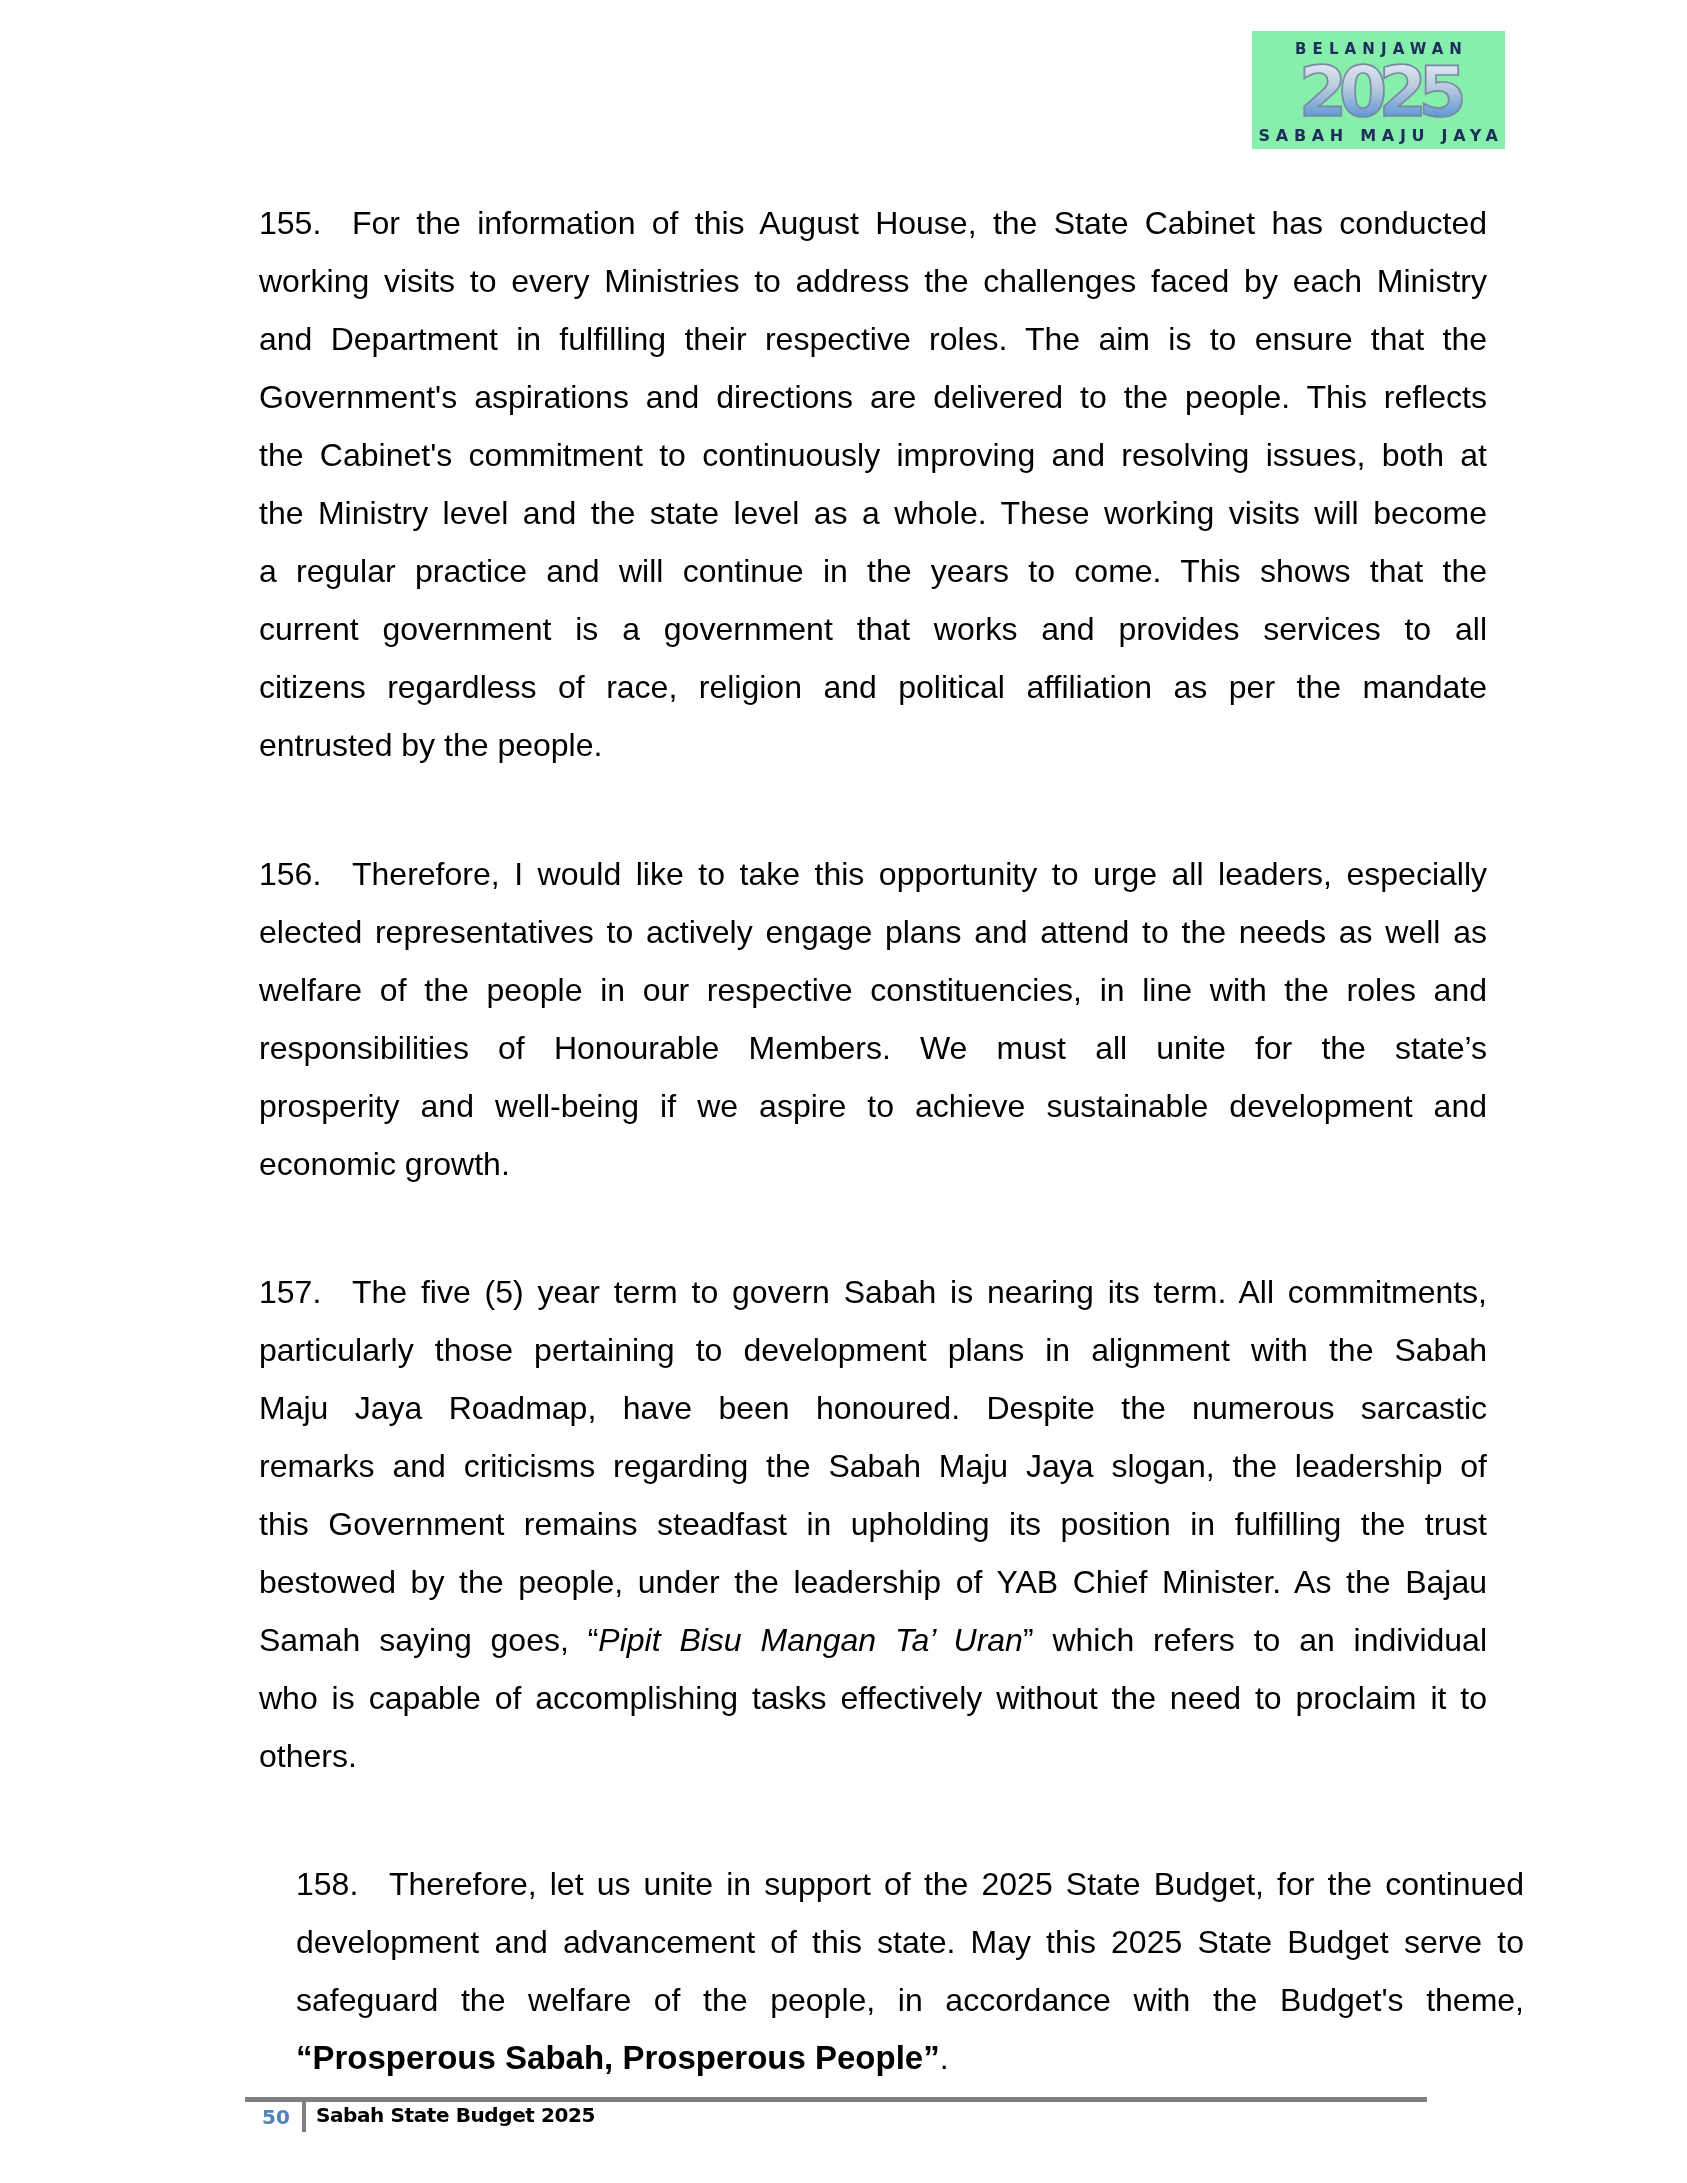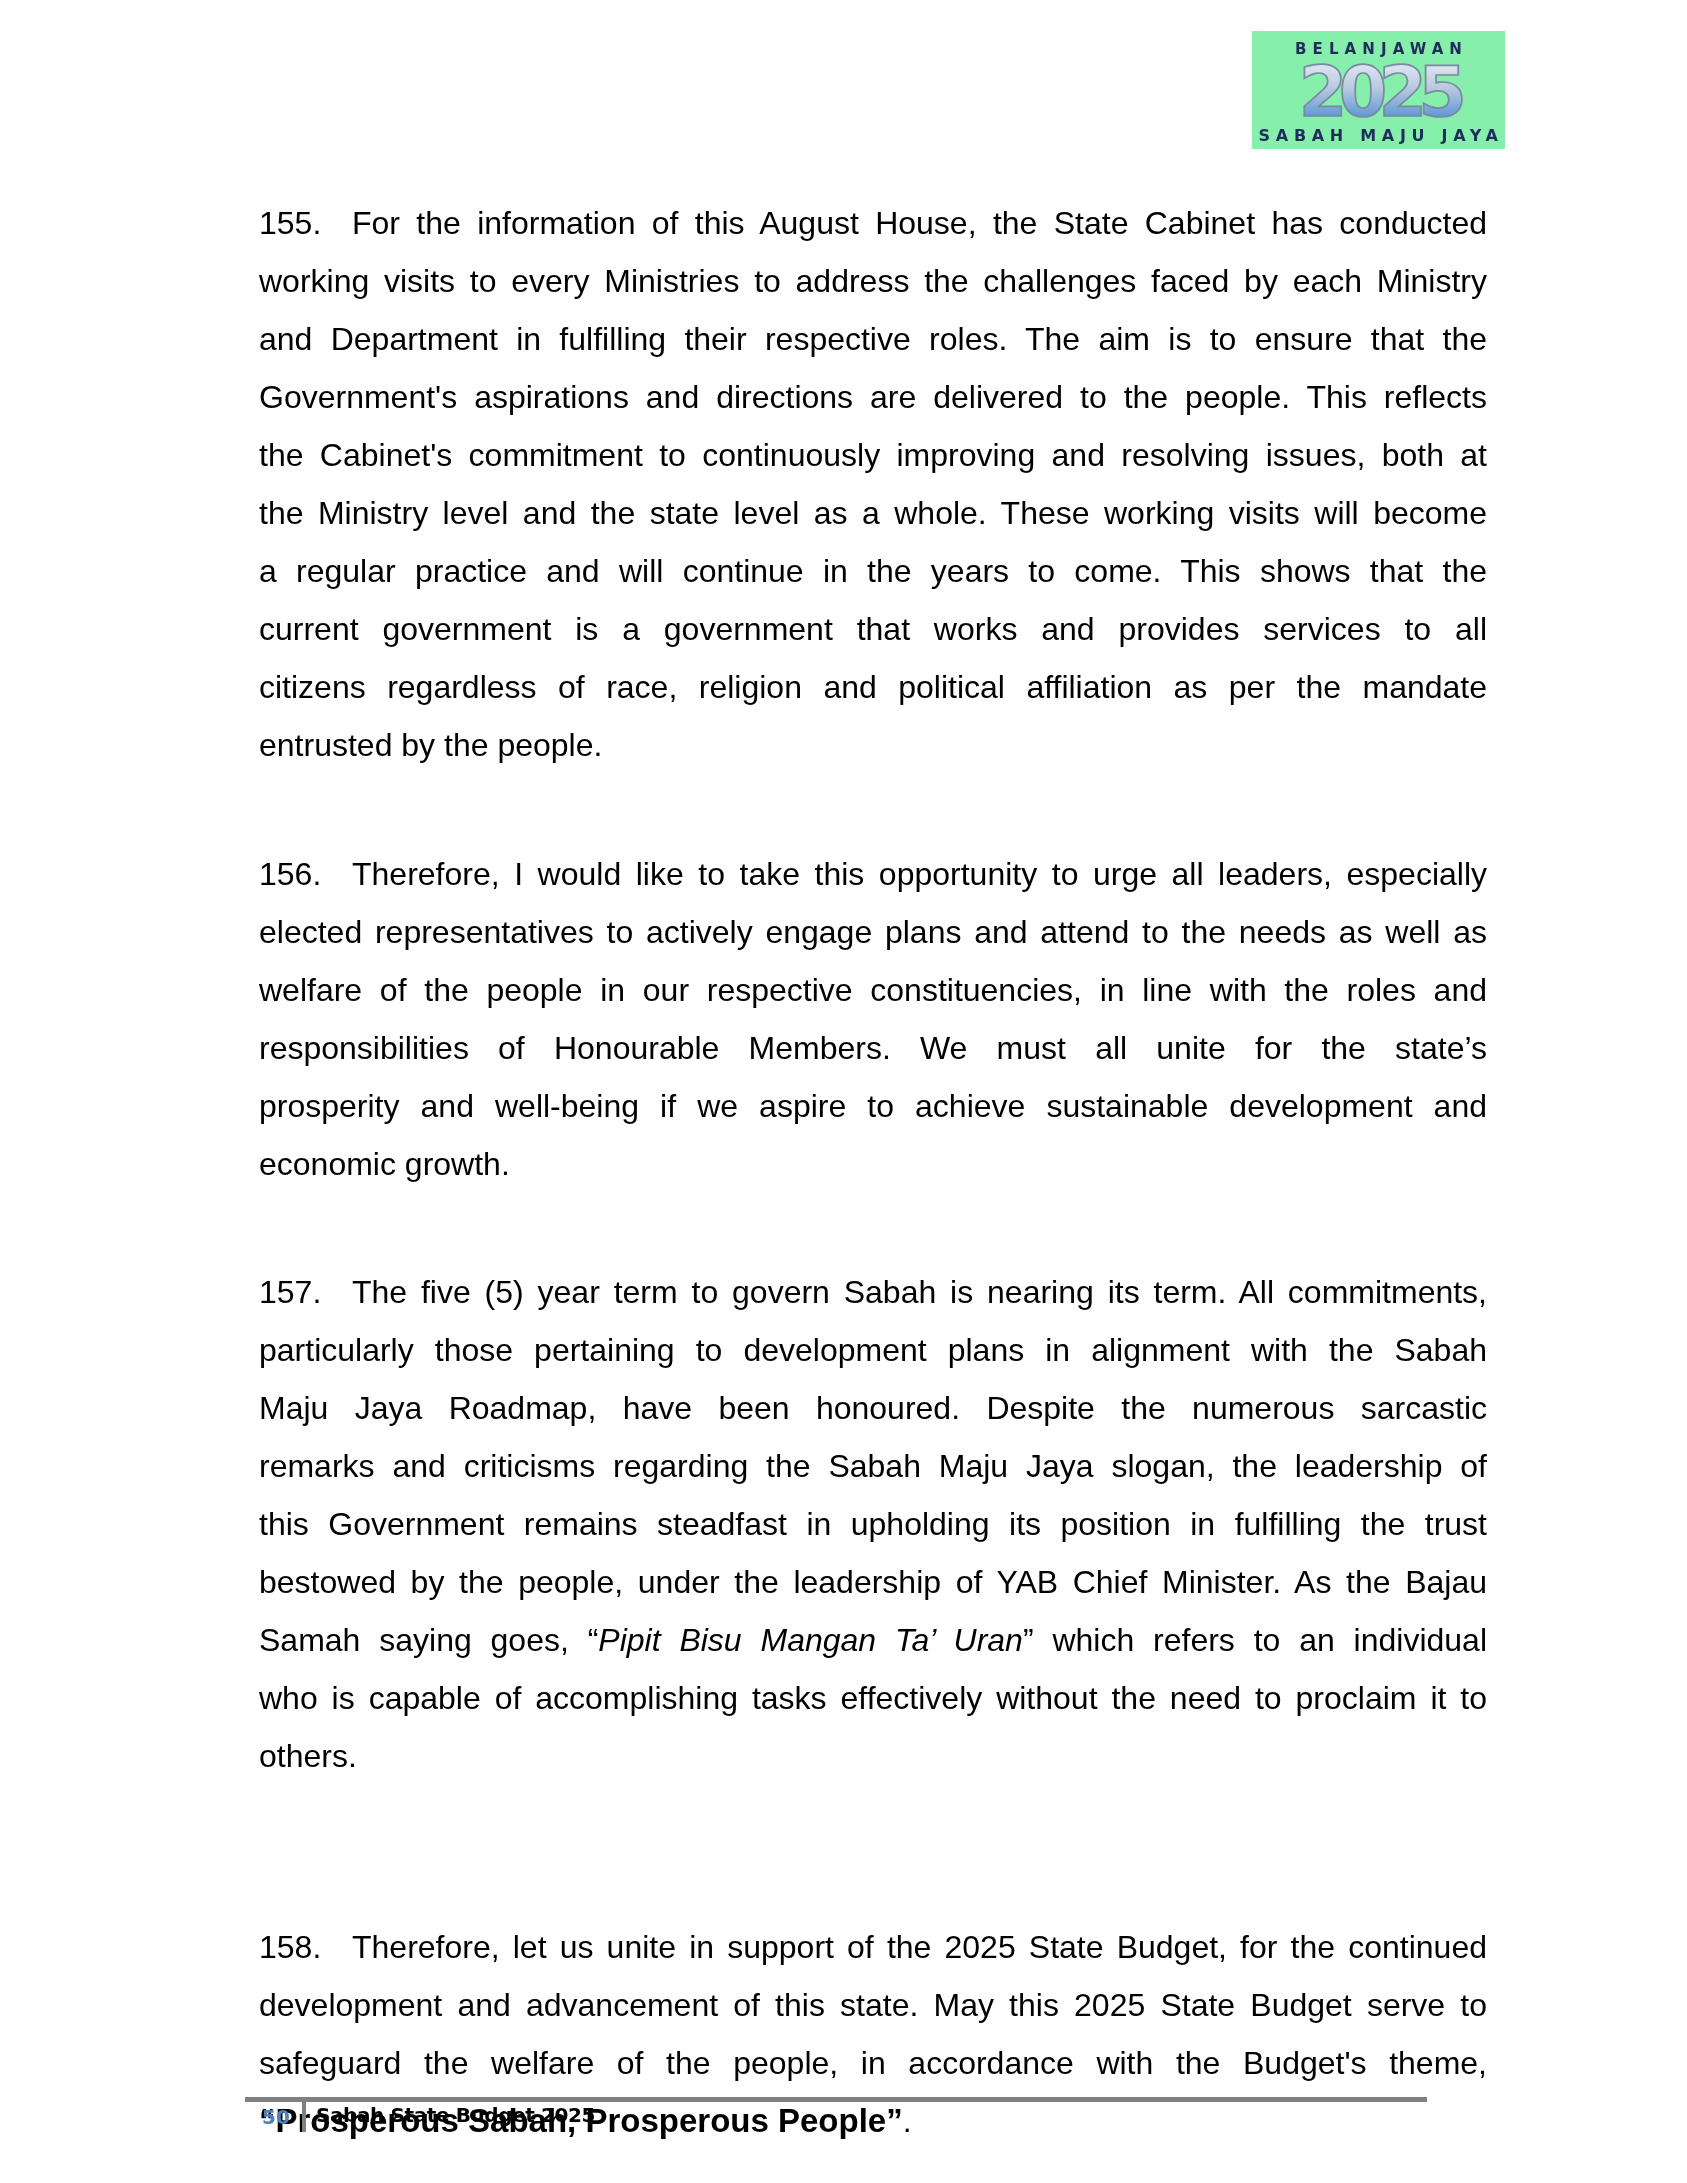--- a/index.html
+++ b/index.html
@@ -79,21 +79,21 @@
         <span class="line"><span class="num">157.</span><span>The five (5) year term to govern Sabah is nearing its term. All commitments,</span></span>
         <span class="line"><span>particularly those pertaining to development plans in alignment with the Sabah</span></span>
         <span class="line"><span>Maju Jaya Roadmap, have been honoured. Despite the numerous sarcastic</span></span>
         <span class="line"><span>remarks and criticisms regarding the Sabah Maju Jaya slogan, the leadership of</span></span>
         <span class="line"><span>this Government remains steadfast in upholding its position in fulfilling the trust</span></span>
         <span class="line"><span>bestowed by the people, under the leadership of YAB Chief Minister. As the Bajau</span></span>
         <span class="line"><span>Samah saying goes, “</span><span class="it">Pipit Bisu Mangan Ta’ Uran</span><span>” which refers to an individual</span></span>
         <span class="line"><span>who is capable of accomplishing tasks effectively without the need to proclaim it to</span></span>
         <span class="line last"><span>others.</span></span>
       </div>
-      <div class="para" style="top: 1918px;">
+      <div class="para" style="top: 1855px; margin-left: 37px;">
         <span class="line"><span class="num">158.</span><span>Therefore, let us unite in support of the 2025 State Budget, for the continued</span></span>
         <span class="line"><span>development and advancement of this state. May this 2025 State Budget serve to</span></span>
         <span class="line"><span>safeguard the welfare of the people, in accordance with the Budget's theme,</span></span>
         <span class="line last"><span class="bold">“Prosperous Sabah, Prosperous People”</span><span>.</span></span>
       </div>
     </div>
 
   <div class="footer-rule"></div>
   <div class="footer-divider"></div>
   <div class="footer-page">50</div>

